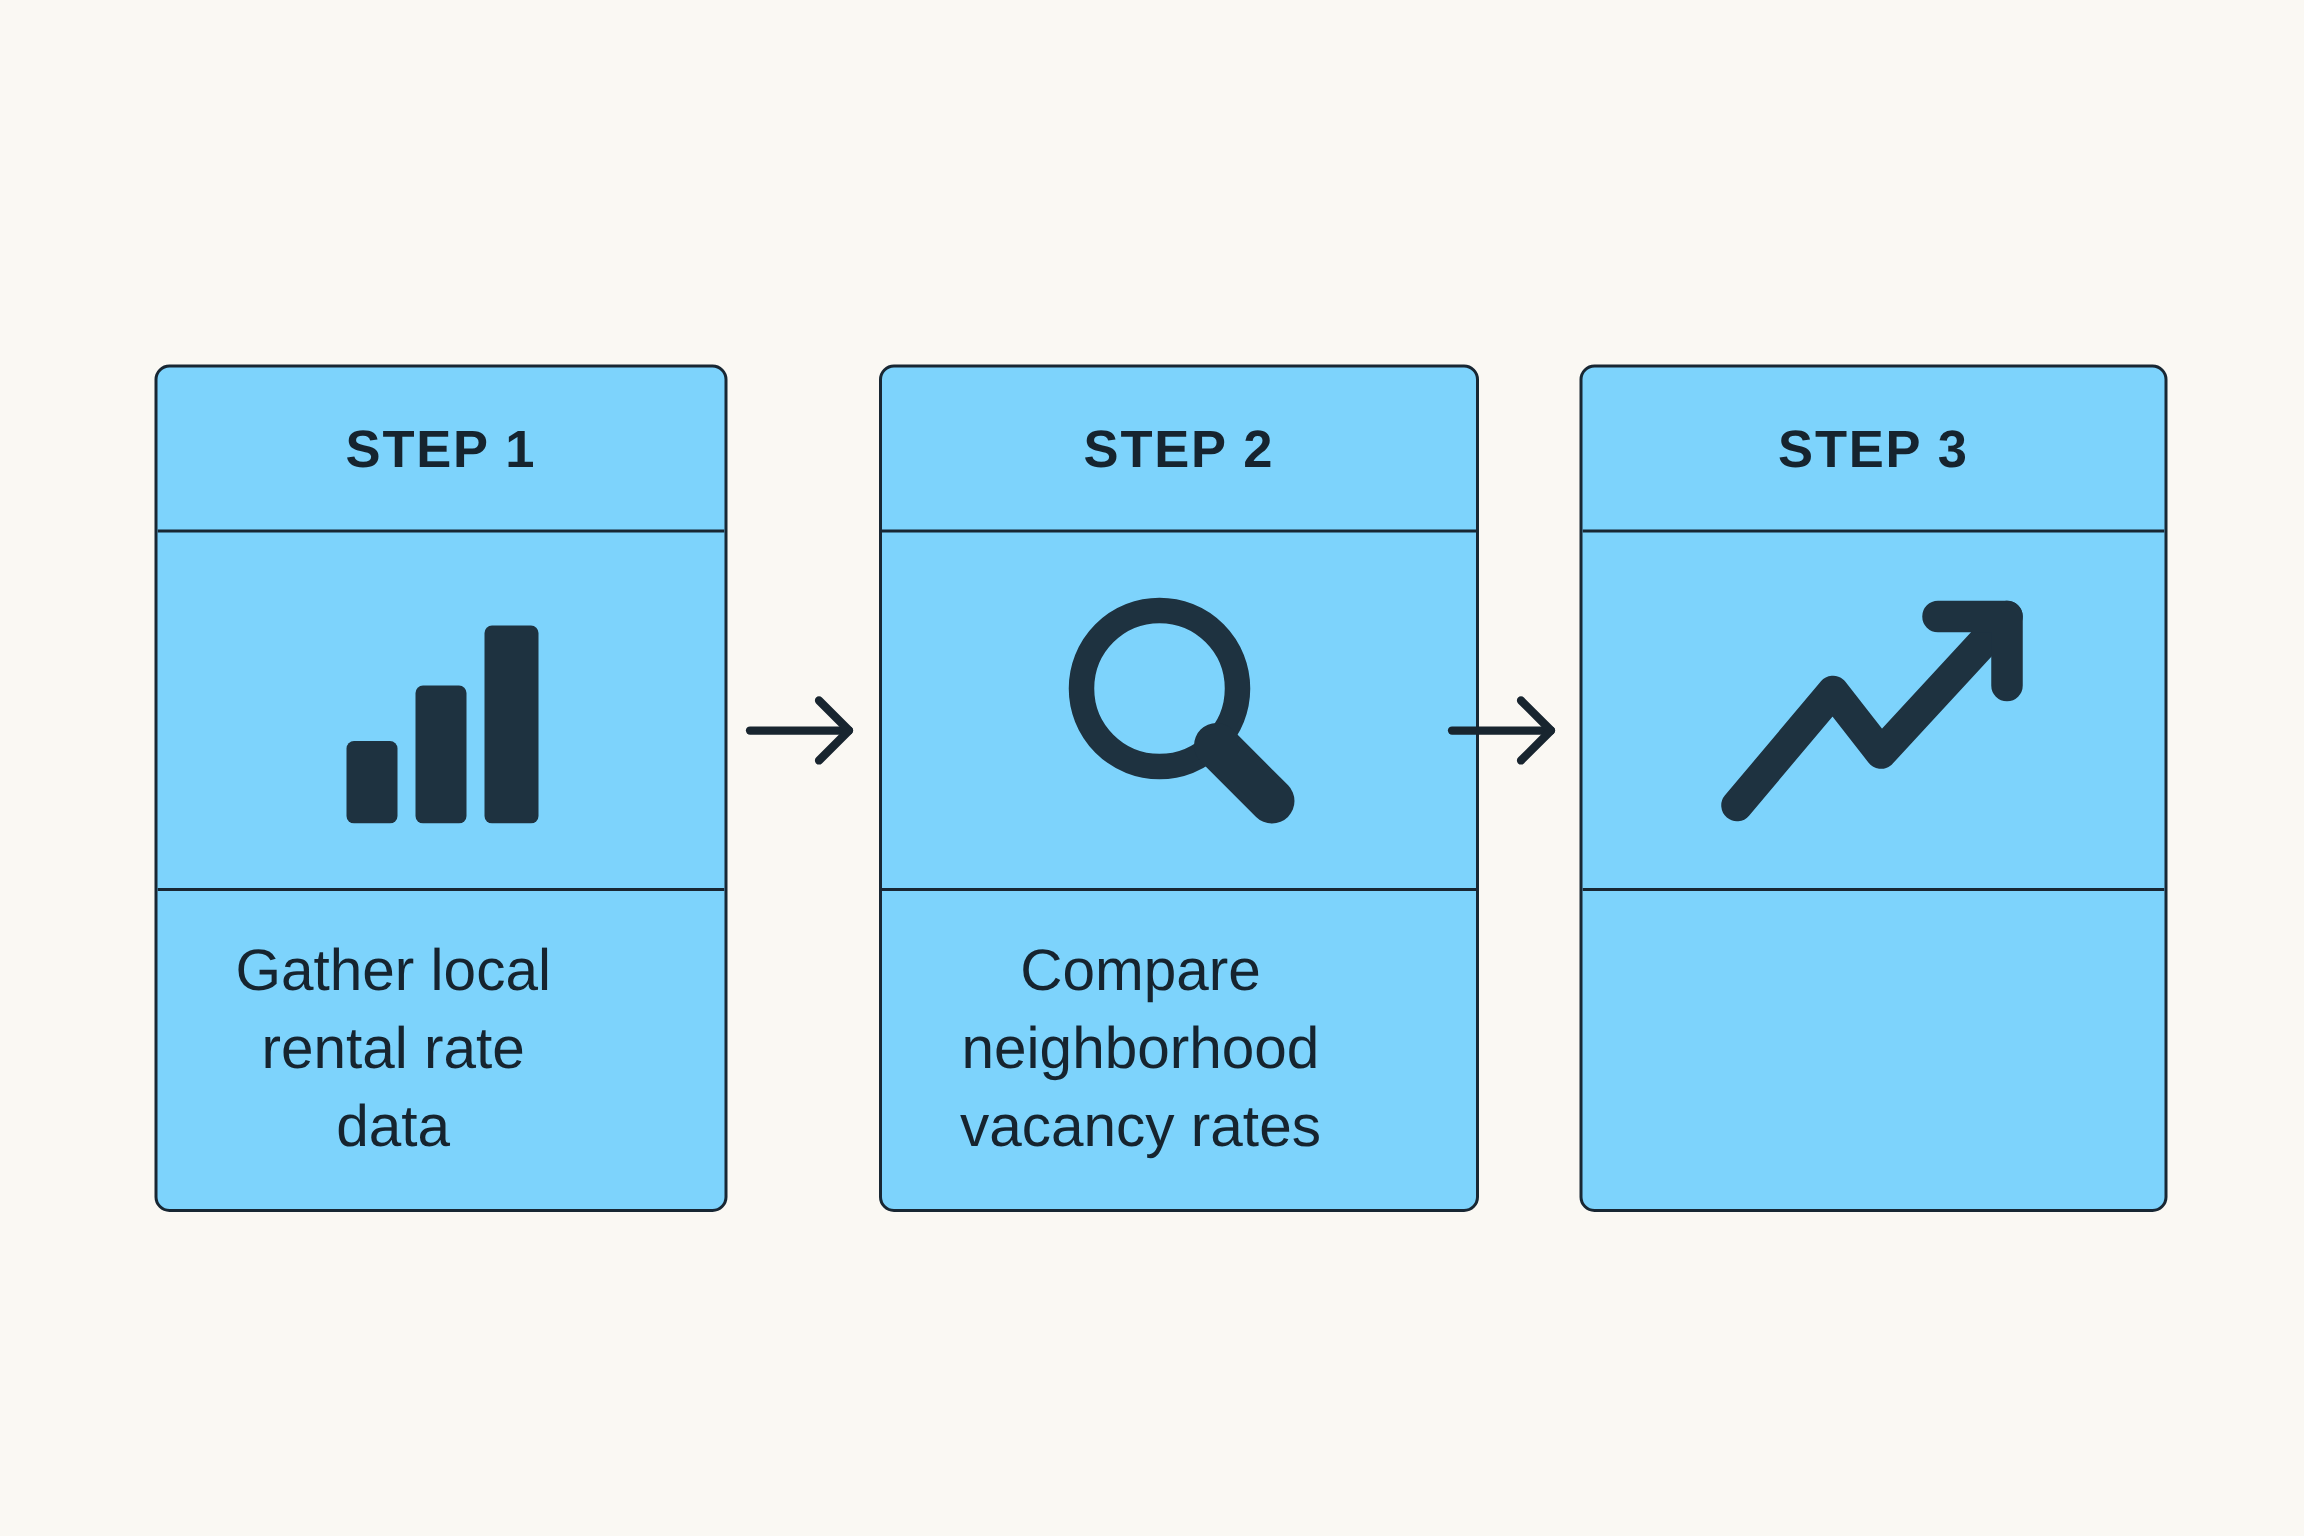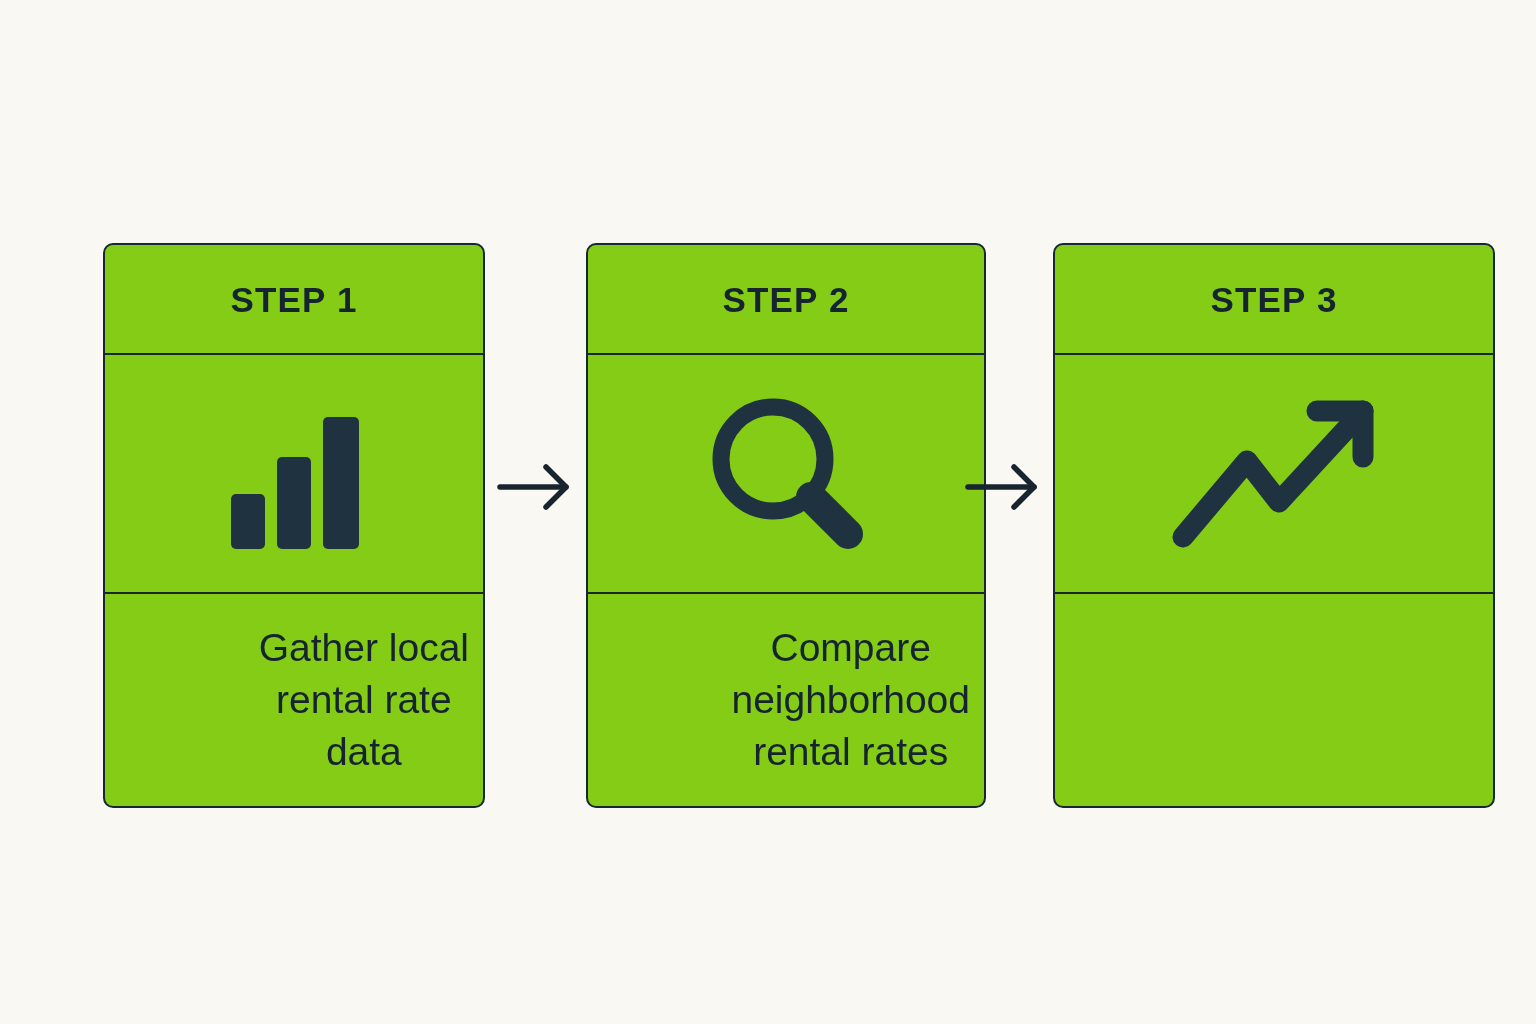--- a/index.html
+++ b/index.html
@@ -25,28 +25,28 @@
   }
 
   
   .card {
     position: absolute;
     top: 243px;
     height: 565px;
     box-sizing: border-box;
     border: 2.5px solid #182733;
     border-radius: 10px;
-    background: #84cc16;
+    background: #7dd3fc;
     display: flex;
     flex-direction: column;
     overflow: hidden;
   }
   #card-1 { left: 103px;  width: 382px; }
   #card-2 { left: 586px;  width: 400px; }
-  #card-3 { left: 1053px; width: 442px; }
+  #card-3 { left: 1053px; width: 392px; }
 
   .card-header {
     height: 108px;
     flex: 0 0 108px;
     border-bottom: 2.5px solid #182733;
     display: flex;
     align-items: center;
     justify-content: center;
   }
   .card-header .step-label {
@@ -65,22 +65,23 @@
     display: flex;
     align-items: center;
     justify-content: center;
   }
   .card-icon svg { display: block; }
 
   .card-body {
     flex: 1 1 auto;
     display: flex;
     align-items: center;
-    justify-content: flex-end;
+    justify-content: flex-start;
     padding: 0 14px;
+    margin-left: 38px;
   }
   .card-body .caption {
     font-size: 39px;
     line-height: 1.33;
     color: #16242F;
     text-align: center;
     white-space: pre-line;
     font-weight: 400;
   }
 
@@ -137,21 +138,21 @@
       <span>
         <svg width="180" height="170" viewBox="0 0 180 170" aria-hidden="true">
           <circle cx="77" cy="70" r="52" fill="none" stroke="#1E3240" stroke-width="17"></circle>
           <line x1="115" y1="108" x2="152" y2="145" stroke="#1E3240" stroke-width="30" stroke-linecap="round"></line>
         </svg>
       </span>
     </div>
     <div class="card-body">
       <div class="caption">Compare
 neighborhood
-rental rates</div>
+vacancy rates</div>
     </div>
   </div>
 
   <div class="connector" id="connector-2">
     <svg width="86" height="50" viewBox="0 0 86 50" aria-hidden="true">
       <g fill="none" stroke="#18252F" stroke-width="5.5" stroke-linecap="round" stroke-linejoin="round">
         <line x1="4" y1="25" x2="70" y2="25"></line>
         <polyline points="50,5 70,25 50,45"></polyline>
       </g>
     </svg>

